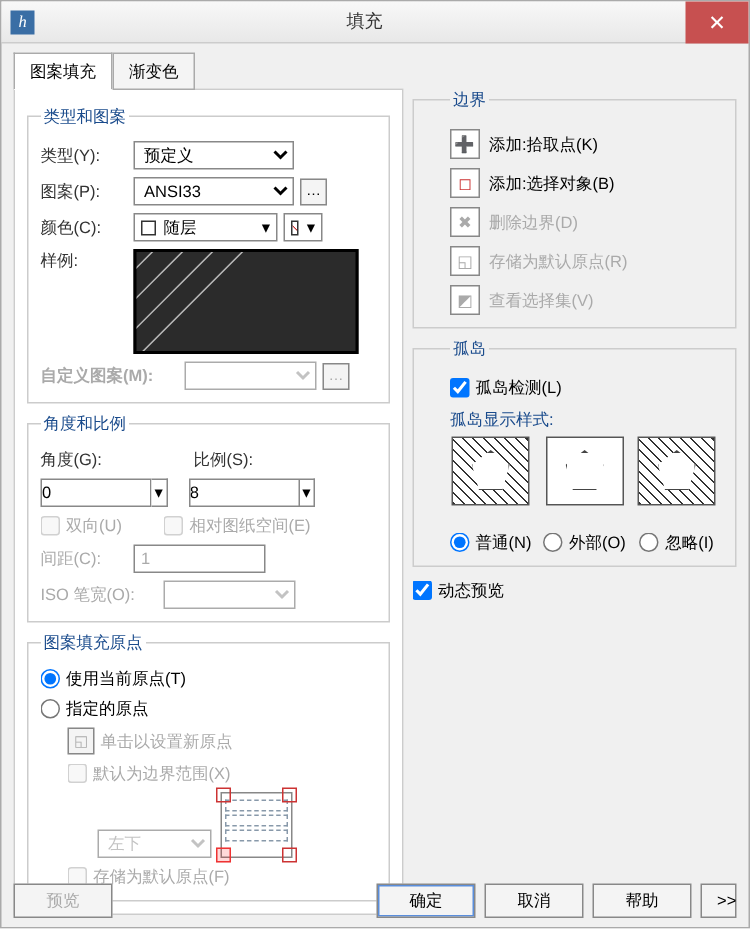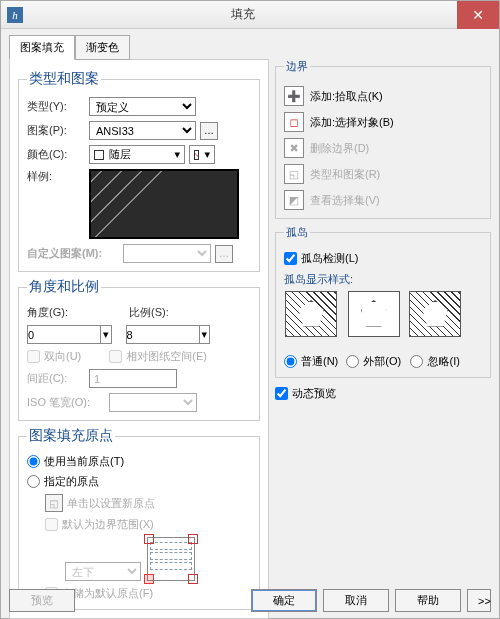--- a/index.html
+++ b/index.html
@@ -11,38 +11,38 @@
   .titlebar .close { width:42px; height:28px; background:#c75050; color:#fff; display:flex;align-items:center;justify-content:center; font-size:14px; }
   .body { padding: 6px 8px; }
   .tabs { display:flex; gap:0; margin-bottom:-1px; }
   .tab { padding:4px 10px; border:1px solid #aaa; background:#f4f4f4; font-size:11px; position:relative; }
   .tab.active { background:#fff; border-bottom:1px solid #fff; z-index:2; }
   .cols { display:flex; gap:6px; }
   .leftcol { width:260px; }
   .rightcol { flex:1; }
   fieldset.panel { border:1px solid #ccc; background:#fff; padding:4px 8px 8px 8px; }
   fieldset.group { border:1px solid #ccc; padding:4px 8px 8px 8px; margin-top:6px; }
-  fieldset.group > legend, fieldset.panel > legend { font-size:14px; color:#1a4b8c; padding:0 2px; }
+  fieldset.group > legend, fieldset.panel > legend { font-size:11px; color:#1a4b8c; padding:0 2px; }
   .row { display:flex; align-items:center; margin-top:5px; gap:4px; }
   .label { width:58px; color:#333; }
   .label.sub { width:58px; }
   select.combo, input.txt { border:1px solid #888; background:#fff; height:19px; font-size:11px; }
   select.combo { padding:0 2px; }
   .combo1 { width:88px; } .combo2 { width:107px; }
   .txt1 { width:88px; padding:0 4px; }
   .smbtn { width:18px; height:18px; border:1px solid #888; background:#f4f4f4; display:inline-flex;align-items:center;justify-content:center; font-size:10px; }
   .disabled, .disabled * { color:#aaa !important; }
   .swatch { width:150px; height:70px; background:#2b2b2b; border:2px solid #000; display:block; position:relative; overflow:hidden;}
   .swatch .diag { position:absolute; width:200%; height:1px; background:#bbb; transform:rotate(-45deg); transform-origin:left; }
   .colorbox { display:inline-flex; align-items:center; gap:5px; border:1px solid #888; height:19px; background:#fff; padding:0 4px; }
   .cbsq { width:10px;height:10px;border:1px solid #333; }
   .spin { display:flex; align-items:stretch; }
   .checkbox { display:flex; align-items:center; gap:4px; }
   .checkbox input { margin:0; }
-  .bgroup { border:1px solid #ccc; padding:6px 8px 8px 8px; margin-top:0; }
+  .bgroup { border:1px solid #ccc; padding:6px 8px 8px 24px; margin-top:0; }
   .bgroup legend { font-size:11px; color:#1a4b8c; padding:0 2px; }
   .boundary-item { display:flex; align-items:center; gap:6px; margin-top:6px; }
   .bicon { width:20px; height:20px; border:1px solid #888; background:#fff; display:flex;align-items:center;justify-content:center; font-size:11px; color:#c33;}
   .islandstyles { display:flex; gap:8px; margin-top:4px; }
   .isitem { display:flex; flex-direction:column; align-items:center; gap:17px; }
   .isimg { width:52px; height:46px; border:1px solid #555; background:repeating-linear-gradient(45deg,#333,#333 1px,transparent 1px,transparent 5px),#fff; display:flex;align-items:center;justify-content:center; }
   .isimg .pent { width:28px;height:28px;background:#fff;border:2px solid #444; clip-path: polygon(50% 0%, 95% 35%, 78% 95%, 22% 95%, 5% 35%); }
   .isimg2 { border:1px solid #555; width:52px;height:46px; background:#fff; display:flex;align-items:center;justify-content:center;}
   .originimg { width:48px;height:44px; border:1px solid #888; background:#fff; position:relative; }
   .originimg::before, .originimg::after { content:""; position:absolute; background:#9db5d6; }
@@ -228,21 +228,21 @@
           <div class="boundary-item">
             <div class="bicon">◻</div>
             <span>添加:选择对象(B)</span>
           </div>
           <div class="boundary-item disabled">
             <div class="bicon">✖</div>
             <span>删除边界(D)</span>
           </div>
           <div class="boundary-item disabled">
             <div class="bicon">◱</div>
-            <span>类型和图案(R)</span>
+            <span>存储为默认原点(R)</span>
           </div>
           <div class="boundary-item disabled">
             <div class="bicon">◩</div>
             <span>查看选择集(V)</span>
           </div>
         </fieldset>
 
         <fieldset class="bgroup island-group" style="margin-top:6px;">
           <legend>孤岛</legend>
           <div class="row">

